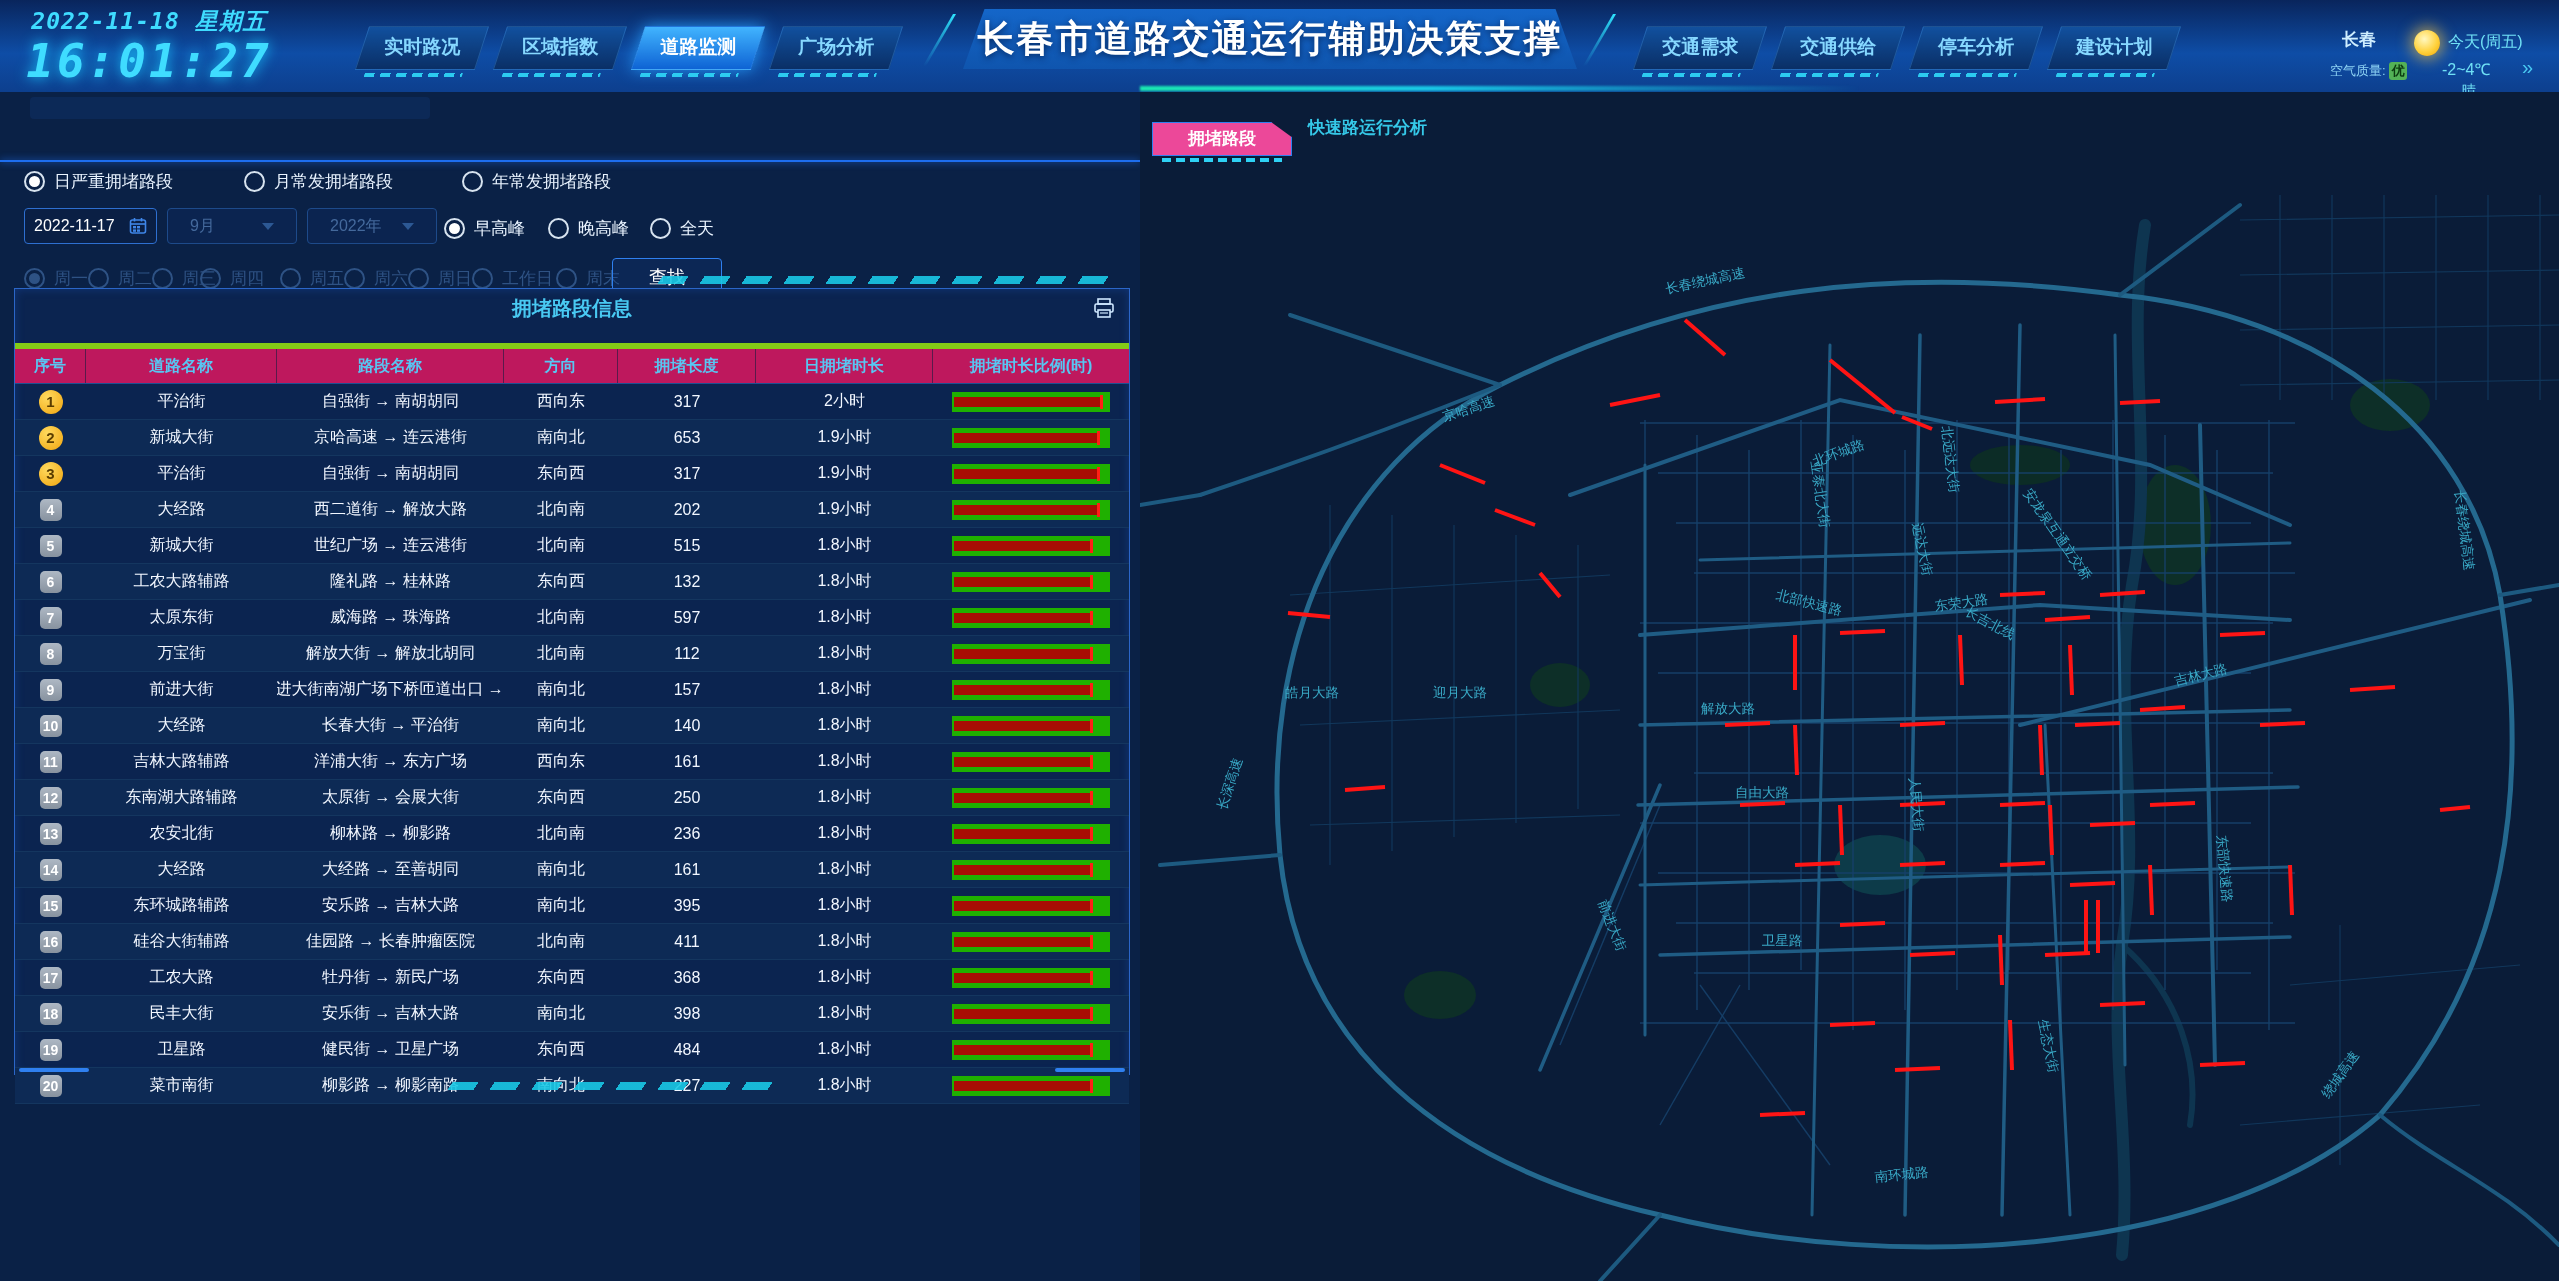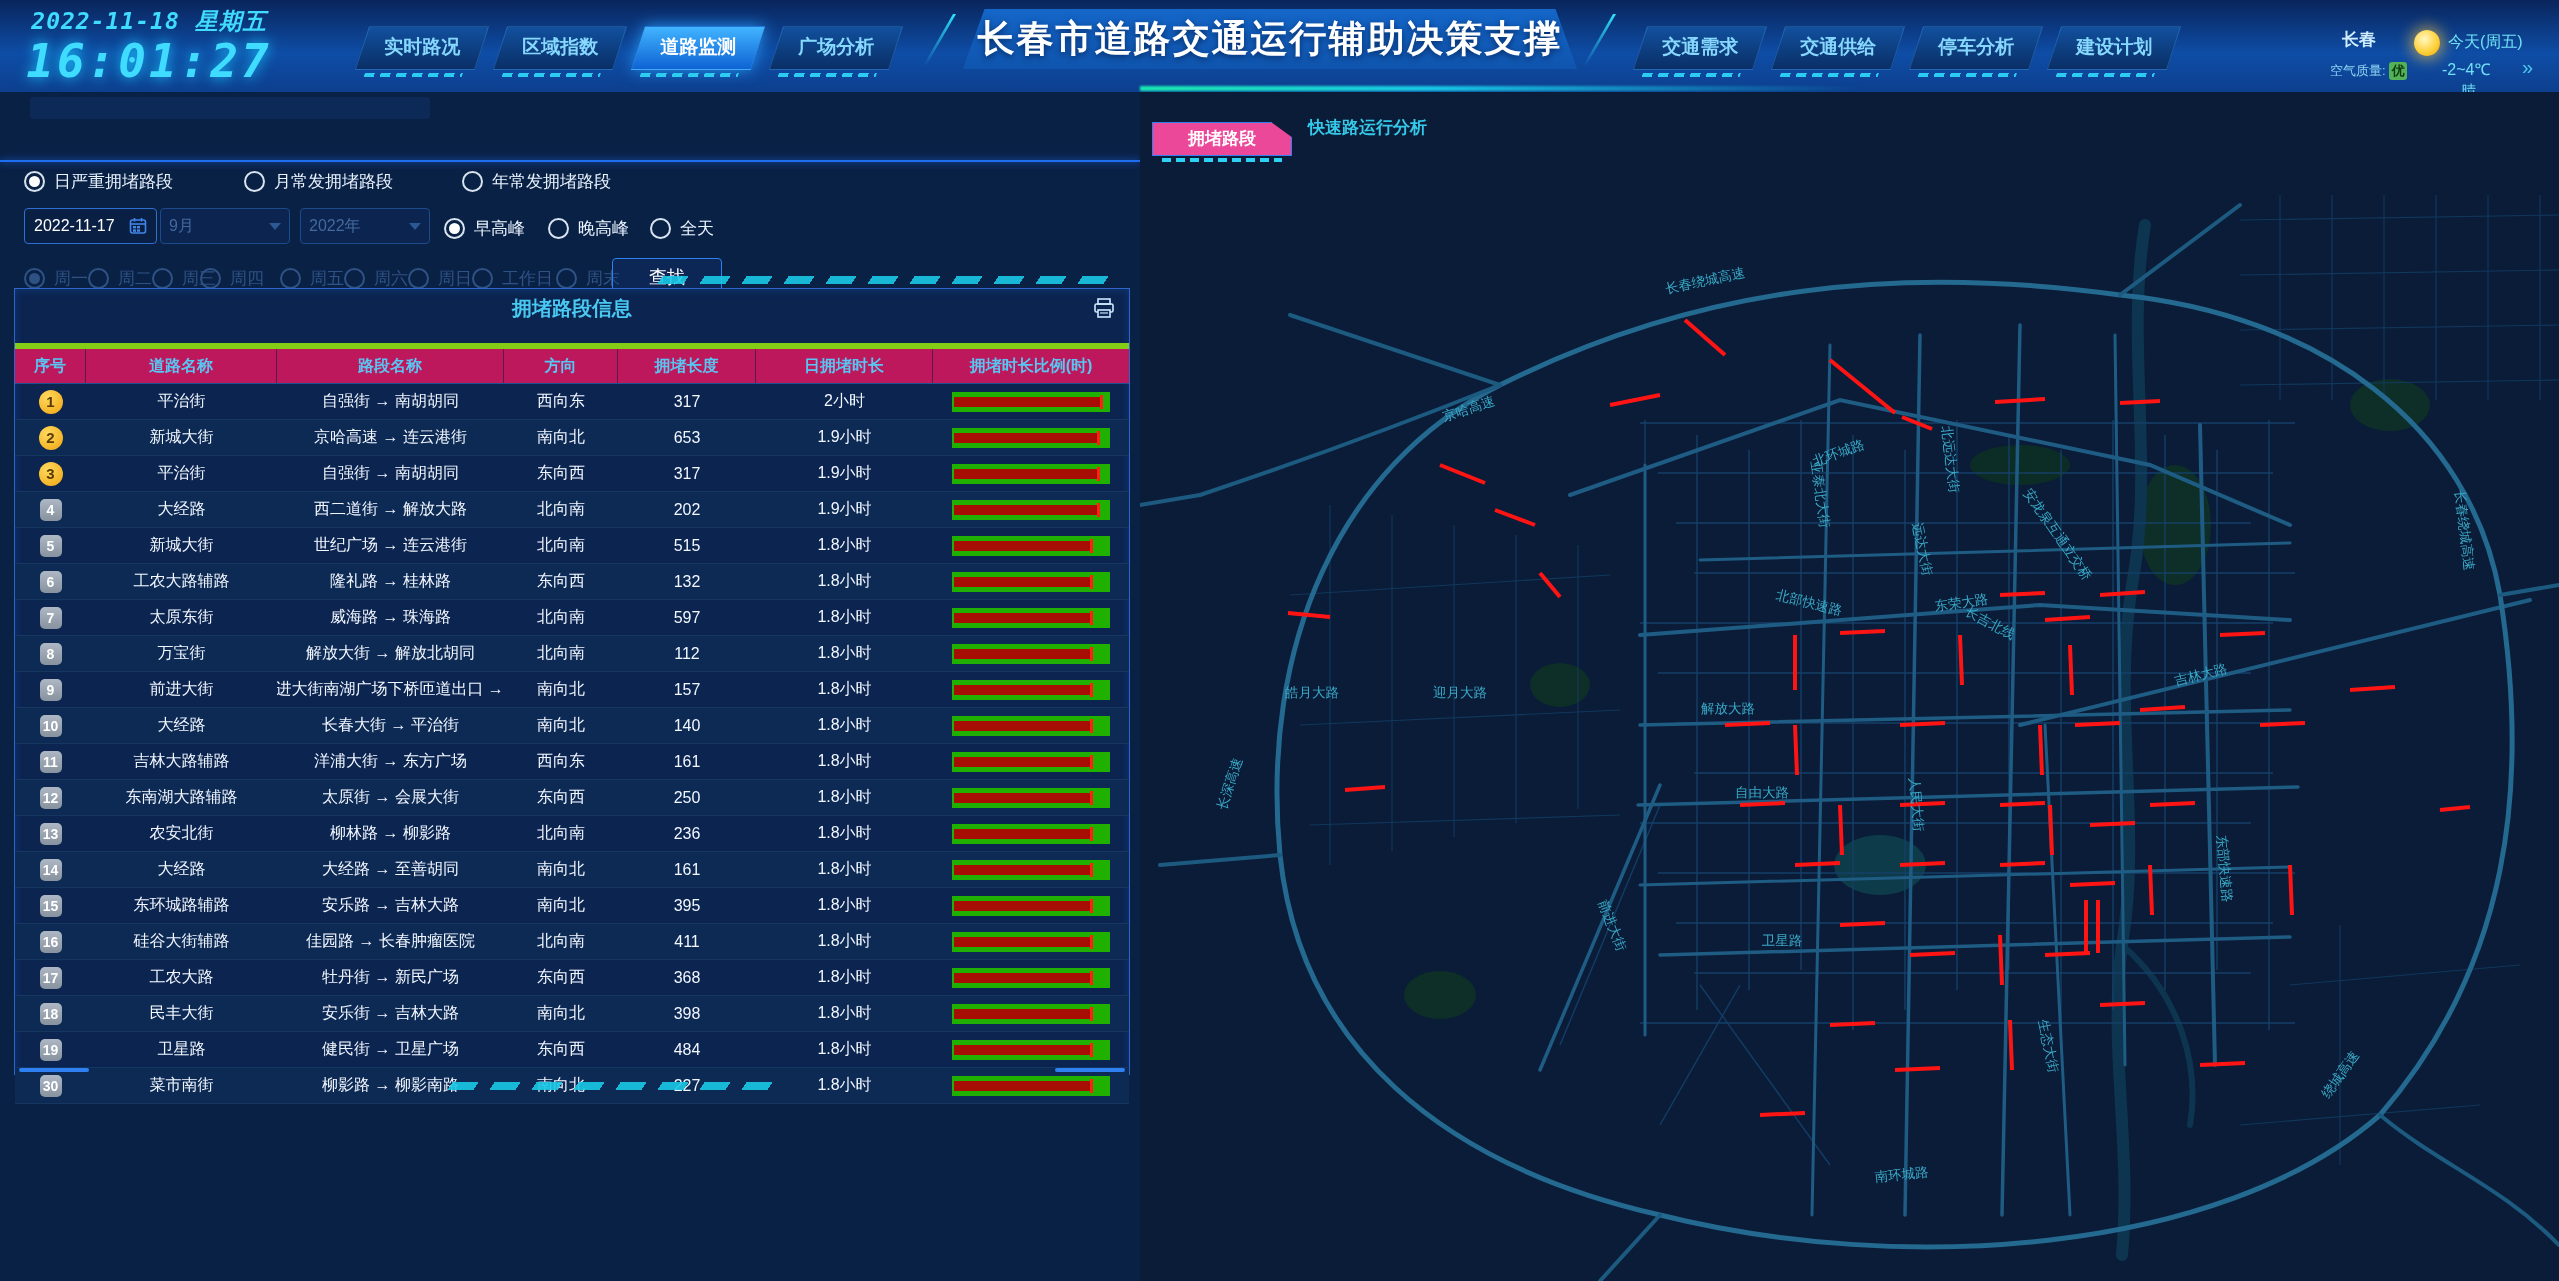--- a/index.html
+++ b/index.html
@@ -61,21 +61,21 @@
   .radio.sel .rb::after{content:"";position:absolute;inset:3px;border-radius:50%;background:#ffffff;}
   .radio.dim{color:#2e5284;}
   .radio.dim .rb{border-color:#2e5284;}
   .radio.dim.sel .rb::after{background:#2e5284;}
 
   .date-input{position:absolute;left:24px;top:116px;width:133px;height:36px;box-sizing:border-box;
     border:1px solid #2e6fd0;border-radius:4px;background:#0a1f44;color:#fff;font-size:16px;
     display:flex;align-items:center;justify-content:space-between;padding:0 9px;cursor:text;}
   .sel-box{position:absolute;top:116px;width:130px;height:36px;box-sizing:border-box;
     border:1px solid #1d4a8a;border-radius:4px;background:#0b2450;color:#44699c;font-size:16px;
-    display:flex;align-items:center;justify-content:space-between;padding:0 8px;cursor:default;}
+    display:flex;align-items:center;justify-content:space-between;padding:0 22px;cursor:default;margin-left:7px;}
   .sel-box .tri{width:0;height:0;border-left:6px solid transparent;border-right:6px solid transparent;
     border-top:7px solid #2c5894;}
   .search-btn{position:absolute;left:612px;top:166px;width:110px;height:38px;
     background:rgba(18,60,130,.25);border:1px solid #2f80f0;border-radius:4px;
     color:#ffffff;font-size:18px;font-family:inherit;cursor:pointer;}
 
   .dash-strip{position:absolute;height:8px;transform:skewX(-35deg);
     background:repeating-linear-gradient(90deg,#19c8e6 0 26px,transparent 26px 42px);opacity:.9;}
   .dash-top{left:660px;top:184px;width:460px;}
   .dash-bottom{left:450px;top:990px;width:330px;}
@@ -614,21 +614,21 @@
             <div class="tc">1.8小时</div>
             <div class="tc">
               <div class="bar" style="background: rgb(31, 176, 0);">
                 <div class="fill" style="width: 139px; background: rgb(168, 13, 4);"></div>
                 <div class="cap" style="left: 138px; background: rgb(255, 32, 21);"></div>
               </div>
             </div>
           </div>
           <div class="trow">
             <div class="tc">
-              <div class="badge gray">30</div>
+              <div class="badge gray">20</div>
             </div>
             <div class="tc">菜市南街</div>
             <div class="tc">柳影路 → 柳影南路</div>
             <div class="tc">南向北</div>
             <div class="tc">227</div>
             <div class="tc">1.8小时</div>
             <div class="tc">
               <div class="bar" style="background: rgb(31, 176, 0);">
                 <div class="fill" style="width: 139px; background: rgb(168, 13, 4);"></div>
                 <div class="cap" style="left: 138px; background: rgb(255, 32, 21);"></div>

